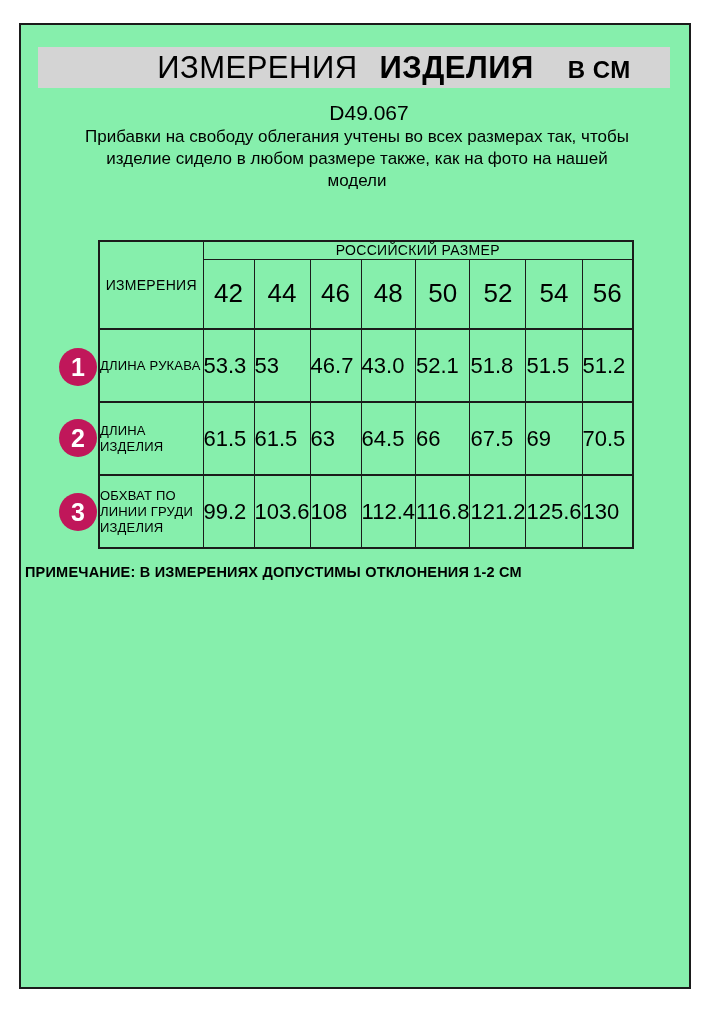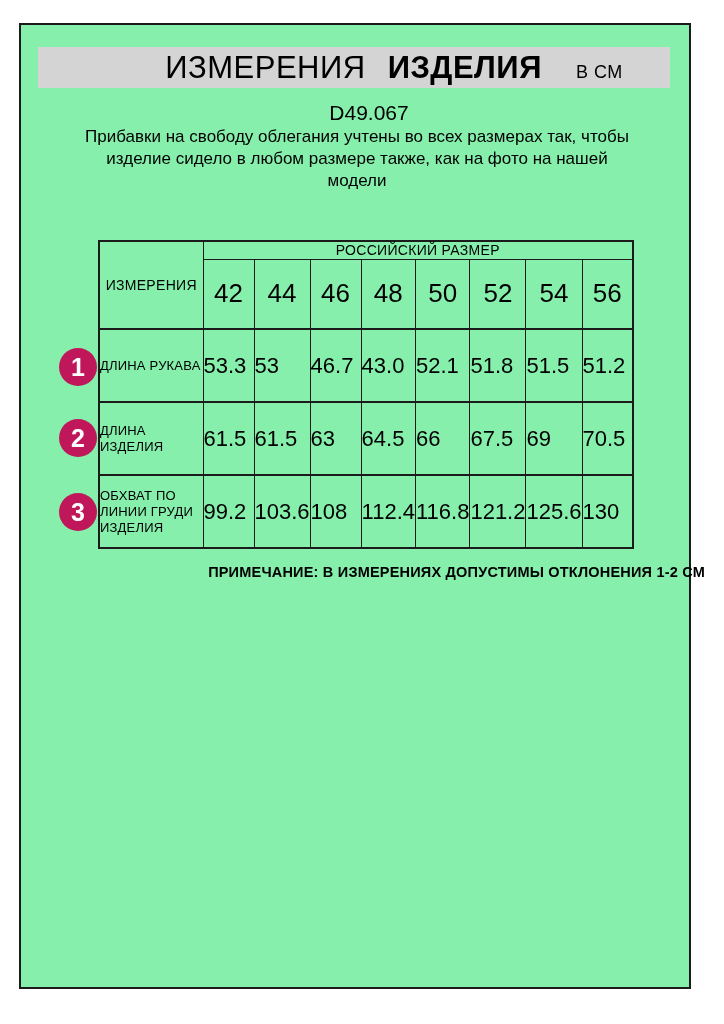--- a/index.html
+++ b/index.html
@@ -36,21 +36,21 @@
   .title-line {
     position: relative;
     left: 40px;
     display: flex;
     align-items: baseline;
     gap: 0;
     white-space: nowrap;
   }
   .title-word1 { font-size: 31px; font-weight: normal; letter-spacing: 0.5px; }
   .title-word2 { font-size: 31px; font-weight: bold; margin-left: 22px; letter-spacing: 0.5px; }
-  .title-units { font-size: 18px; font-weight: normal; margin-left: 34px; letter-spacing: 0.5px; }
+  .title-units { font-size: 24px; font-weight: bold; margin-left: 34px; letter-spacing: 0.5px; }
   
   .product-code {
     position: absolute;
     left: 0; top: 76px;
     width: 100%;
     text-align: center;
     font-size: 21px;
     padding-left: 28px;
   }
   .description {
@@ -108,23 +108,23 @@
     display: flex;
     align-items: center;
     justify-content: center;
   }
   .marker-1 { top: 323px; }
   .marker-2 { top: 394px; }
   .marker-3 { top: 468px; }
   
   .note {
     position: absolute;
-    left: 16px; top: 539px;
+    left: 4px; top: 539px;
     width: 100%;
-    text-align: right;
+    text-align: left;
     font-size: 14.5px;
     font-weight: bold;
     letter-spacing: 0.2px;
   }
 </style>
 </head>
 <body>
 
 <div class="page">
 

